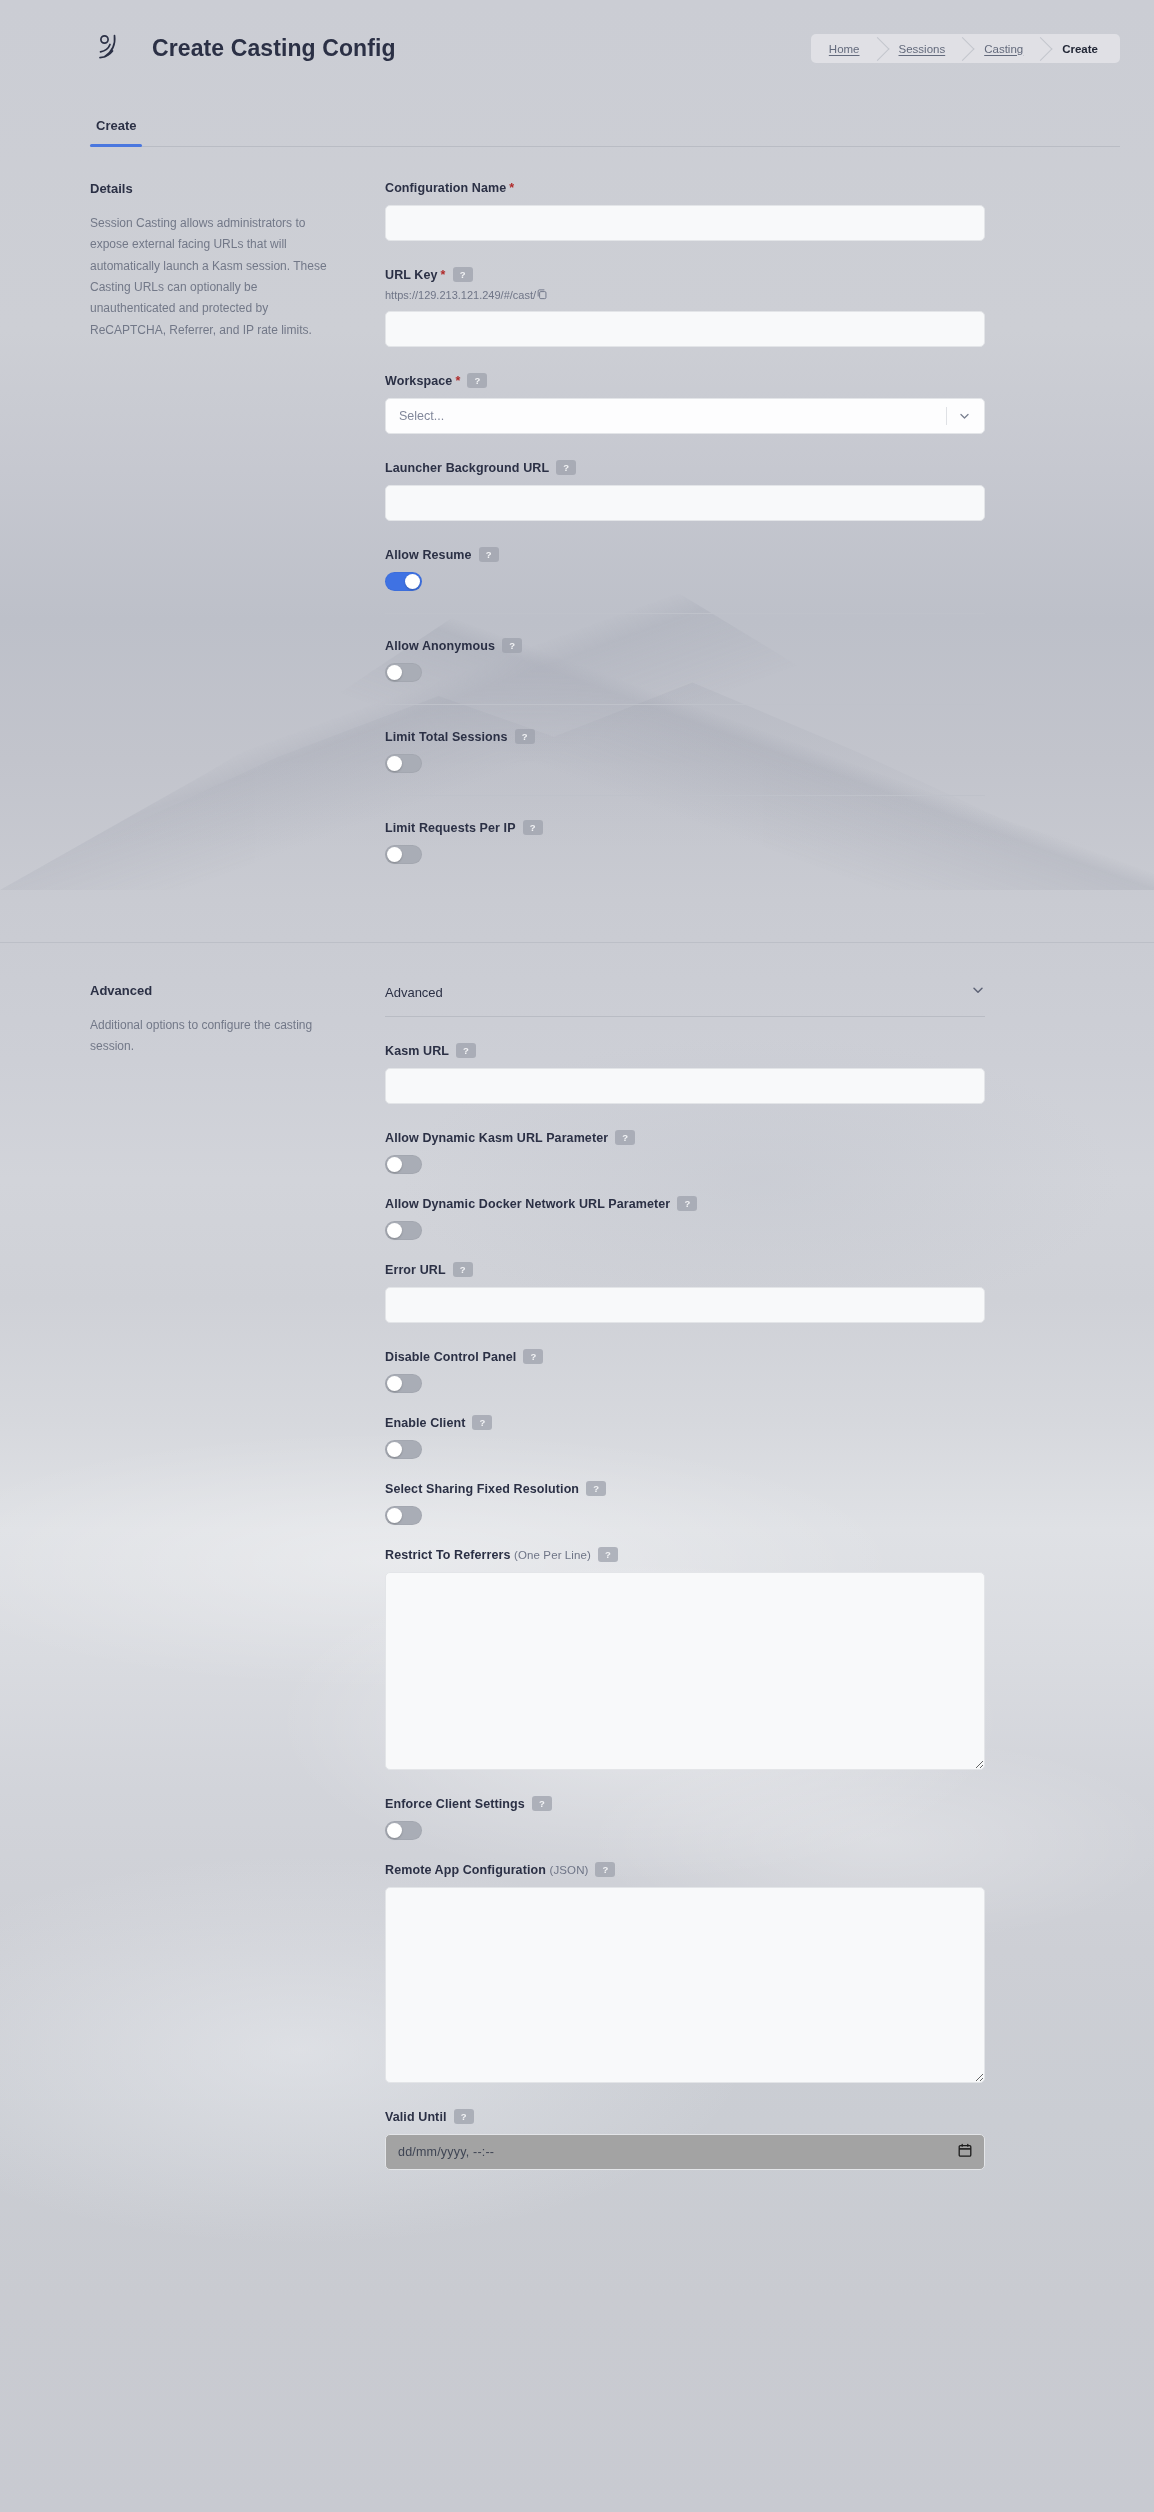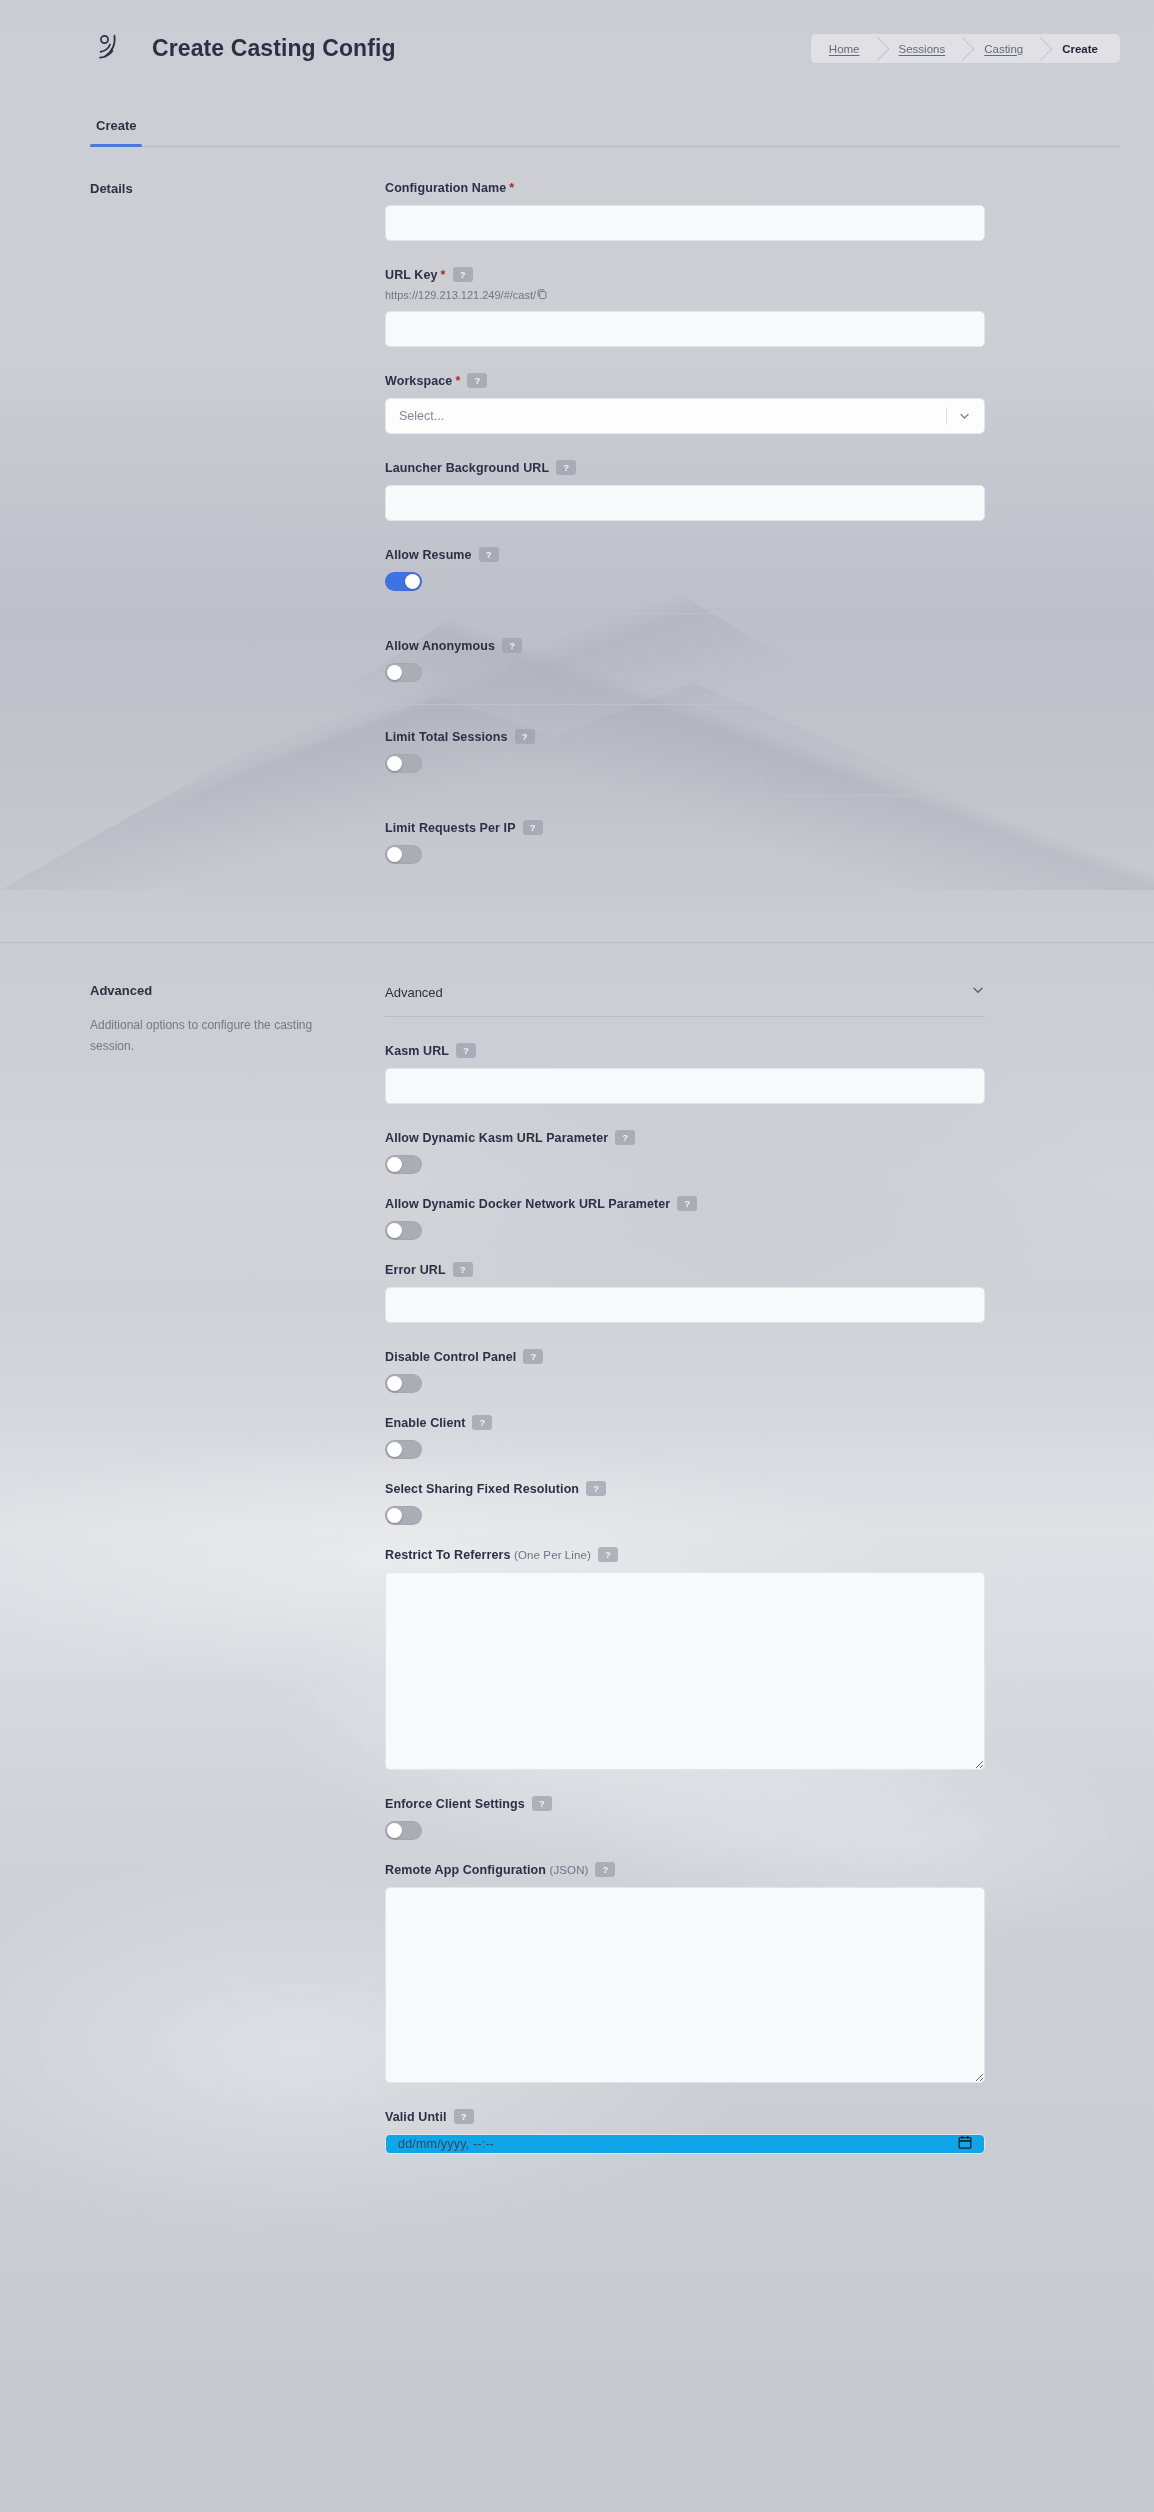--- a/index.html
+++ b/index.html
@@ -273,25 +273,25 @@
   textarea.txt {
     padding: 10px 12px;
     resize: vertical;
     line-height: 1.5;
     display: block;
   }
   .ta-referrers { height: 198px; }
   .ta-json { height: 196px; }
 
   .date-box {
-    height: 20px;
+    height: 36px;
     display: flex;
     align-items: center;
     padding: 0 12px;
-    background: #0ea5e9;
+    background: #a3a3a3;
     position: relative;
   }
   .date-ph {
     font-size: 12.5px;
     color: #3f4554;
     letter-spacing: .2px;
   }
   .date-cal {
     position: absolute;
     right: 12px; top: 50%;
@@ -365,20 +365,21 @@
     </div>
   </div>
 
   <div class="tabstrip">
     <div class="tab selected">Create</div>
   </div>
 
   <div class="section">
     <div class="sec-side">
       <h3>Details</h3>
+      <p>Session Casting allows administrators to expose external facing URLs that will automatically launch a Kasm session. These Casting URLs can optionally be unauthenticated and protected by ReCAPTCHA, Referrer, and IP rate limits.</p>
     </div>
 
     <div class="sec-main">
 
       <div class="field">
         <div class="label-row">
           <span class="label"><span>Configuration Name</span><span class="req">*</span></span>
         </div>
         <input class="txt" type="text" value="" style="">
       </div>

